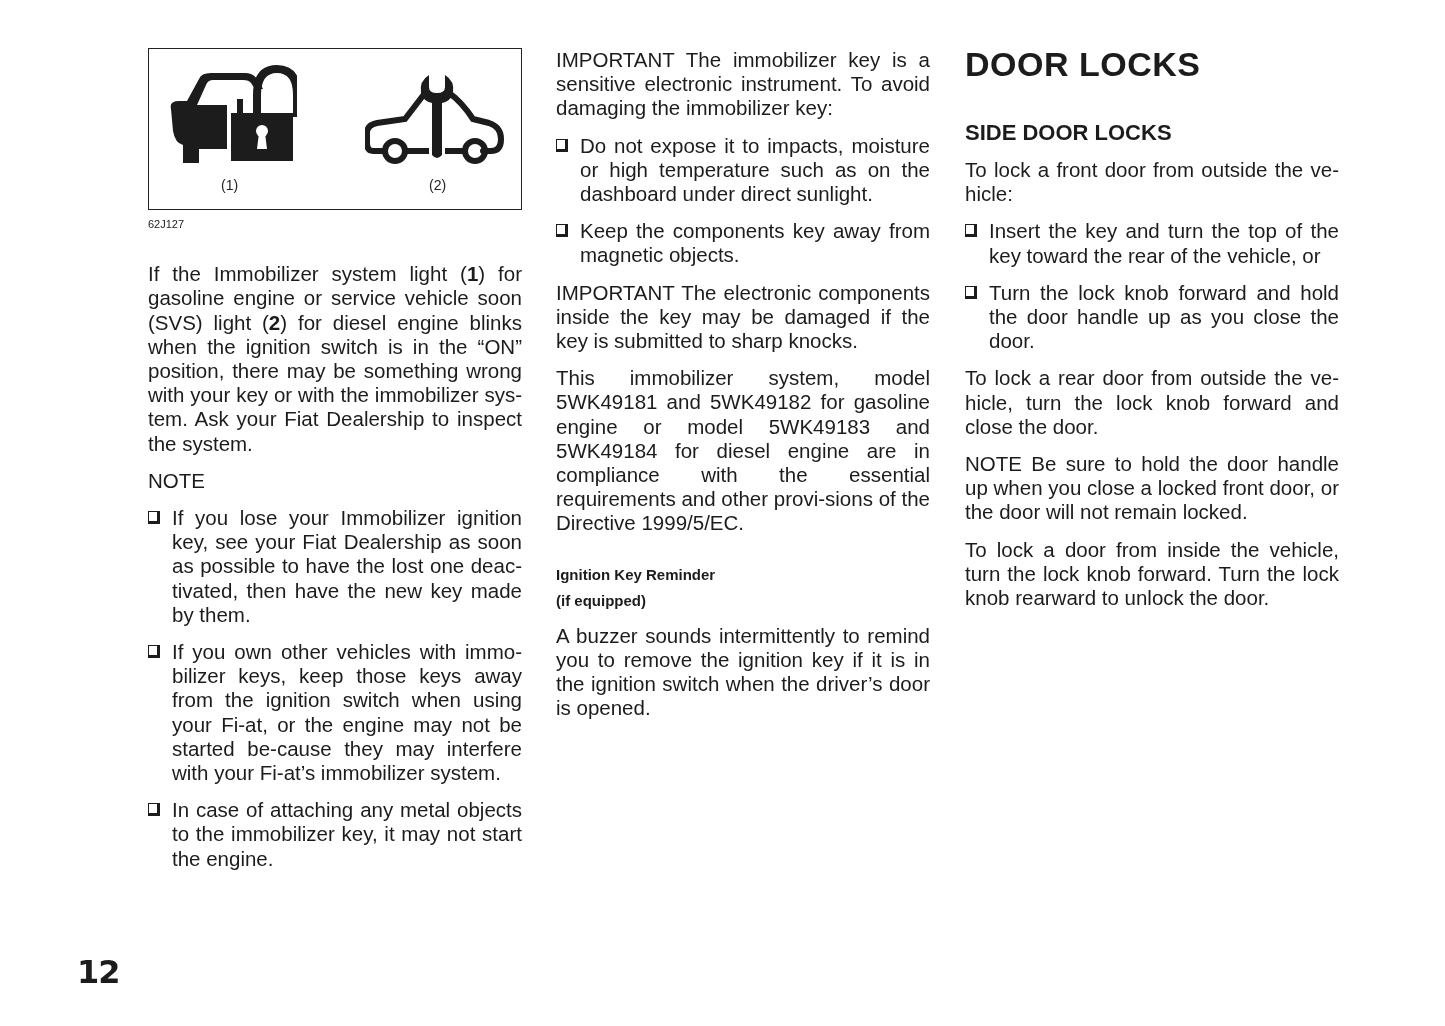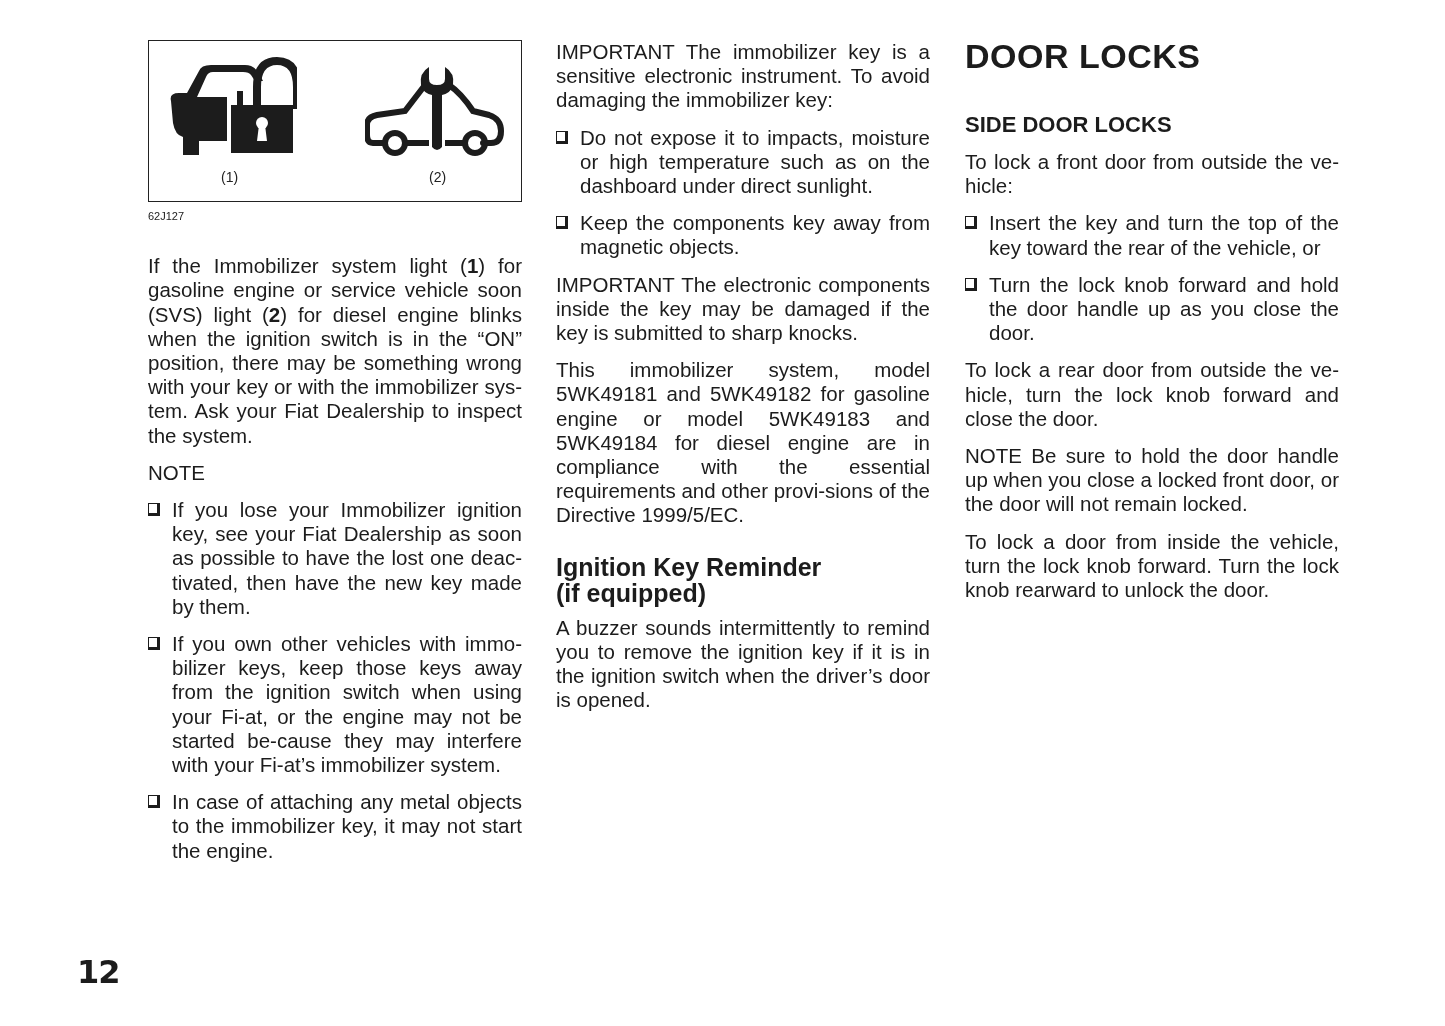--- a/index.html
+++ b/index.html
@@ -1,38 +1,38 @@
 <!DOCTYPE html>
 <html><head>
   <meta charset="utf-8">
   <style>
     html, body { margin: 0; padding: 0; }
     body {
       width: 1445px; height: 1026px; background: #ffffff; position: relative;
       font-family: "Liberation Sans", "DejaVu Sans", sans-serif; color: #1c1c1c;
       overflow: hidden;
     }
-    .col { position: absolute; top: 40px; font-size: 20.5px; line-height: 24.2px; }
+    .col { position: absolute; top: 48px; font-size: 20.5px; line-height: 24.2px; }
     .col1 { left: 148px; width: 374px; }
     .col2 { left: 556px; width: 374px; }
     .col3 { left: 965px; width: 374px; }
     p { margin: 0 0 13px 0; text-align: justify; }
     .bullet { position: relative; padding-left: 24px; margin: 0 0 13px 0; text-align: justify; }
     .bullet .box {
       position: absolute; left: 0; top: 5px; width: 12px; height: 13px;
       border: 1.6px solid #1c1c1c; border-right-width: 3px; border-bottom-width: 3px; box-sizing: border-box;
     }
     .figure {
       width: 374px; height: 162px; border: 1.5px solid #222; box-sizing: border-box; position: relative;
     }
     .fig-label { position: absolute; font-size: 14px; top: 124px; color: #222; }
     .fig-code { text-align: left; font-size: 11px; font-weight: normal; margin-top: 2px; margin-bottom: 26px; }
     .h1 { font-size: 34px; font-weight: bold; letter-spacing: 0.5px; margin: -2px 0 38px 0; line-height: 36px; }
     .h2 { font-size: 22px; font-weight: bold; margin: 0 0 12px 0; line-height: 26px; }
-    .h3 { font-size: 25px; font-weight: bold; margin: 26px 0 10px 0; line-height: 26px; }
+    .h3 { font-size: 15px; font-weight: bold; margin: 26px 0 10px 0; line-height: 26px; }
     .page-num { position: absolute; left: 77px; top: 953px; font-size: 32px; font-weight: bold; font-family: "DejaVu Sans", sans-serif; letter-spacing: -1px; }
     .icon { position: absolute; }
   </style>
 </head>
 <body>
 
 <div class="col col1">
   <div class="figure">
     <svg class="icon" style="left:16px; top:16px;" width="132" height="100" viewBox="0 0 132 100">
 

